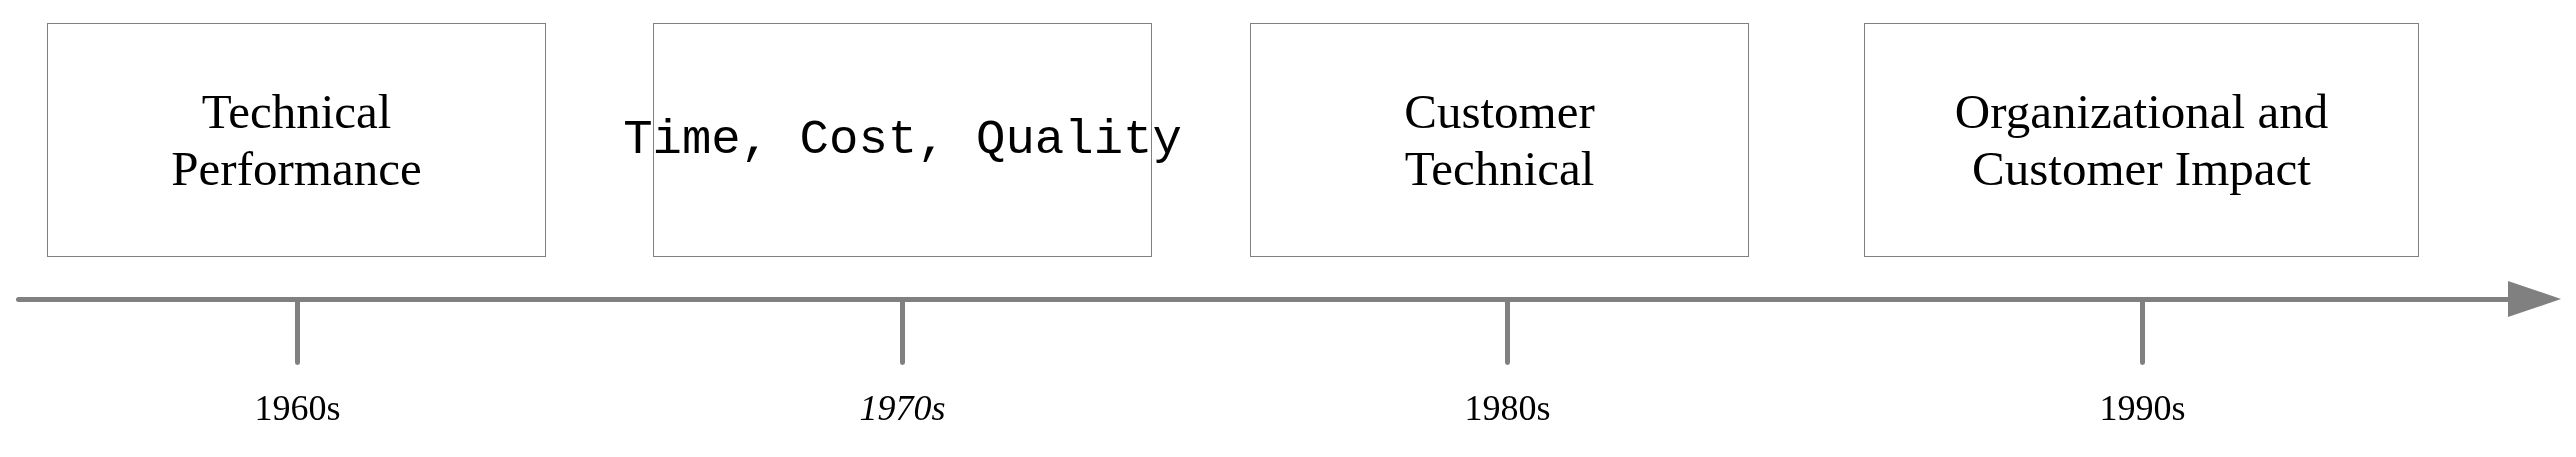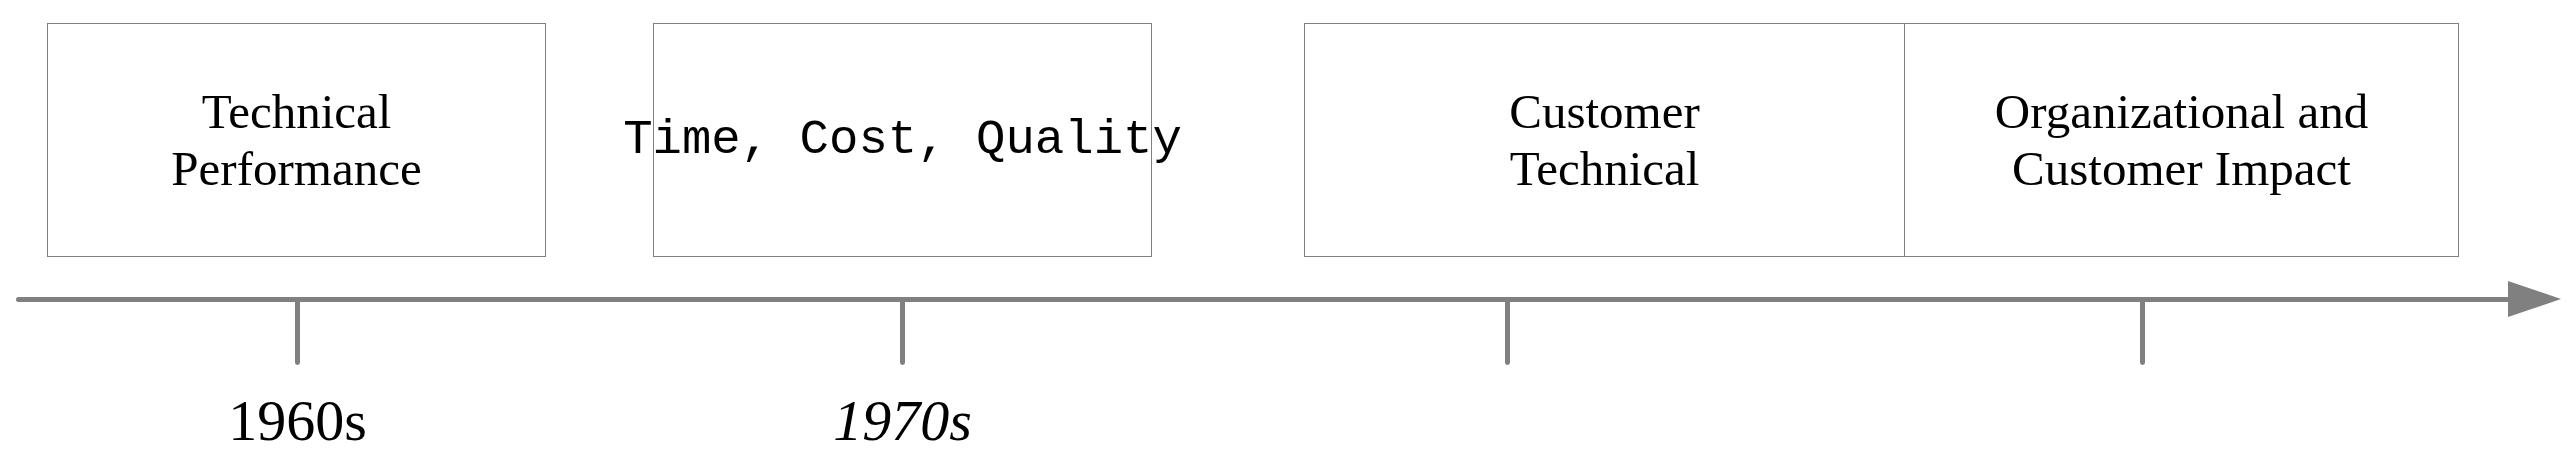--- a/index.html
+++ b/index.html
@@ -29,22 +29,22 @@
     align-items: center;
     text-align: center;
   }
   .box-line {
     font-size: 49px;
     line-height: 57px;
     white-space: nowrap;
   }
   .era-box.b1 { left: 47px;  width: 499px; }
   .era-box.b2 { left: 653px; width: 499px; font-family: Liberation Mono, monospace; }
-  .era-box.b3 { left: 1304px; width: 601px; text-align: right; }
-  .era-box.b4 { left: 1864px; width: 555px; margin-left: 40px; }
+  .era-box.b3 { left: 1250px; width: 499px; text-align: right; }
+  .era-box.b4 { left: 1864px; width: 555px; }
 
   .axis-line {
     position: absolute;
     left: 16px;
     top: 297px;
     width: 2495px;
     height: 5.4px;
     background: #808080;
     border-radius: 3px;
   }
@@ -68,21 +68,21 @@
   }
   .tick.t1 { left: 295px; }
   .tick.t2 { left: 900px; }
   .tick.t3 { left: 1505px; }
   .tick.t4 { left: 2140px; }
 
   .decade {
     position: absolute;
     top: 387px;
     width: 299px;
-    font-size: 58px;
+    font-size: 36px;
     line-height: normal;
     text-align: center;
     white-space: nowrap;
   }
   .decade.d1 { left: 148px; }
   .decade.d2 { left: 753px; font-style: italic; }
   .decade.d3 { left: 1358px; }
   .decade.d4 { left: 1993px; }
 </style>
 </head>
@@ -112,15 +112,17 @@
   <div class="axis-line"></div>
   <div class="axis-arrow"></div>
 
   <div class="tick t1"></div>
   <div class="tick t2"></div>
   <div class="tick t3"></div>
   <div class="tick t4"></div>
 
   <div class="decade d1">1960s</div>
   <div class="decade d2">1970s</div>
+  <div class="decade d3">1980s</div>
+  <div class="decade d4">1990s</div>
 
 </div>
 
 
 </body></html>

